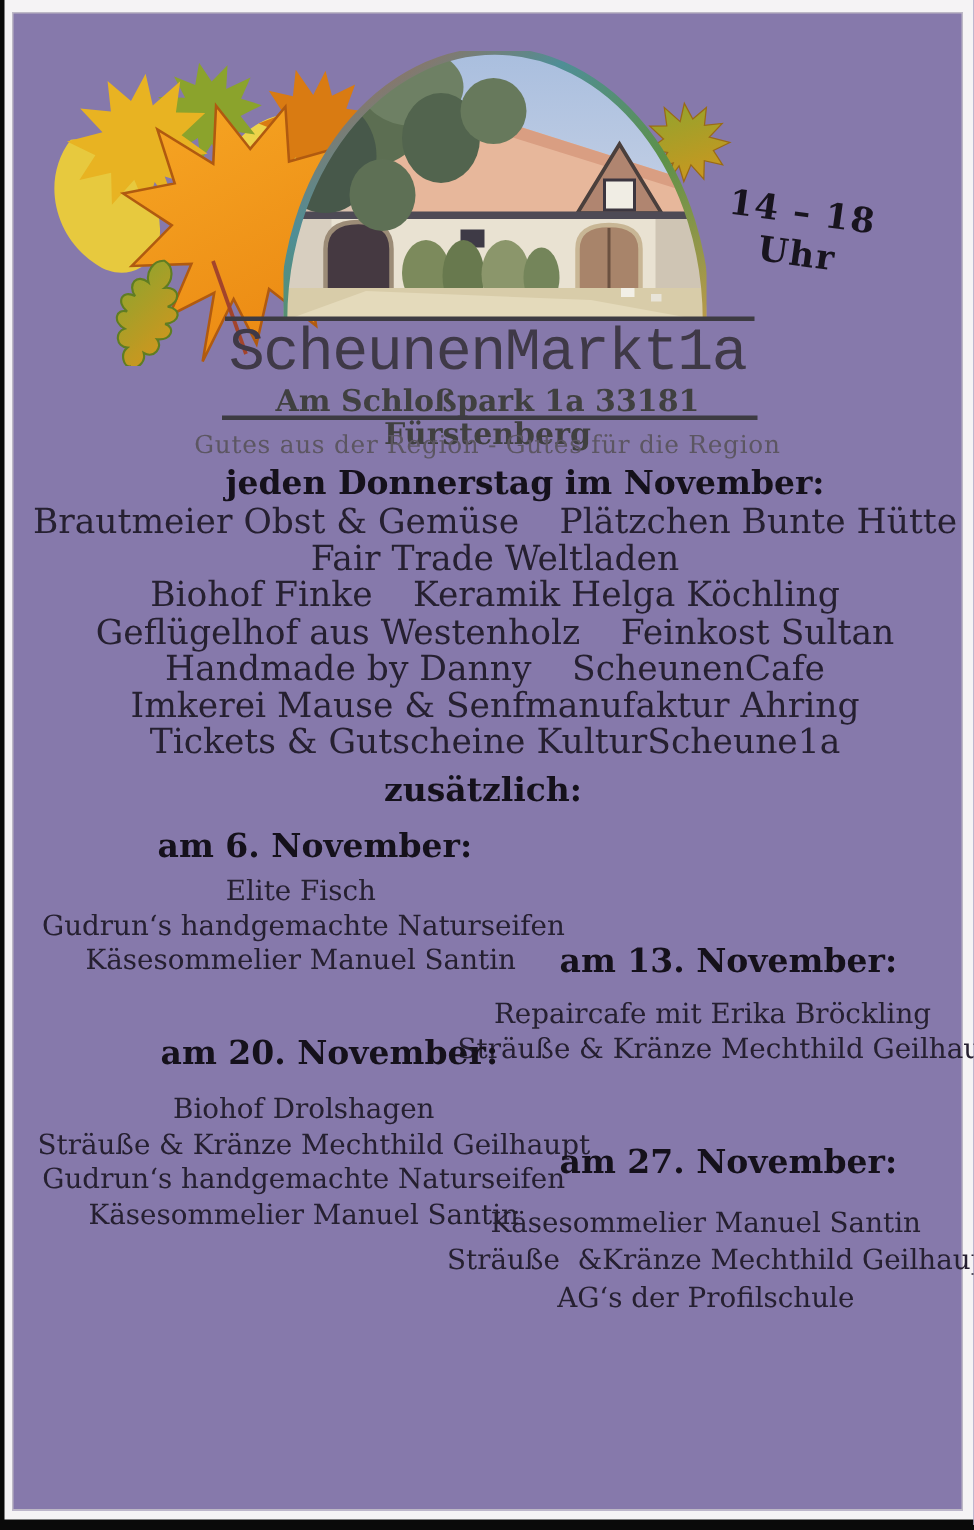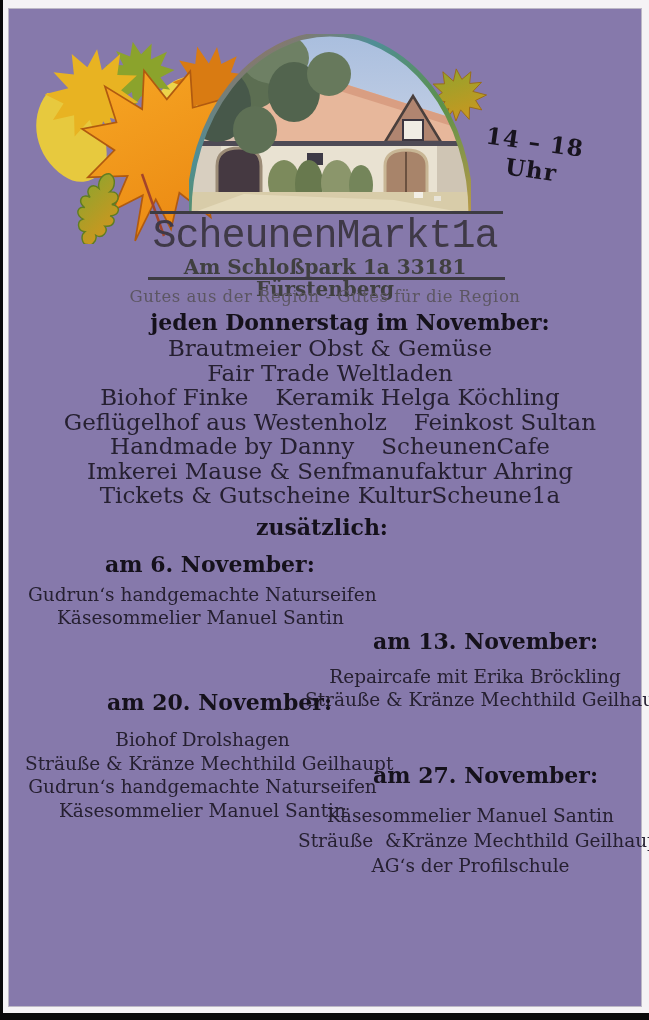--- a/index.html
+++ b/index.html
@@ -137,20 +137,21 @@
 
 <div class="abs rule rule2"></div>
 
 <div class="abs tagline">Gutes aus der Region - Gutes für die Region</div>
 
 <div class="abs h-weekly">jeden Donnerstag im November:</div>
 
 <div class="abs weekly-list">
   <div class="wrow">
     <span>Brautmeier Obst &amp; Gemüse</span>
+    <span>Plätzchen Bunte Hütte</span>
   </div>
   <div class="wrow">
     <span>Fair Trade Weltladen</span>
   </div>
   <div class="wrow">
     <span>Biohof Finke</span>
     <span>Keramik Helga Köchling</span>
   </div>
   <div class="wrow">
     <span>Geflügelhof aus Westenholz</span>
@@ -165,20 +166,21 @@
   </div>
   <div class="wrow">
     <span>Tickets &amp; Gutscheine KulturScheune1a</span>
   </div>
 </div>
 
 <div class="abs h-zusatz">zusätzlich:</div>
 
 <div class="abs date-heading hd6">am 6. November:</div>
 <div class="abs date-items it6">
+  <div>Elite Fisch</div>
   <div>Gudrun‘s handgemachte Naturseifen</div>
   <div>Käsesommelier Manuel Santin</div>
 </div>
 
 <div class="abs date-heading hd13">am 13. November:</div>
 <div class="abs date-items it13">
   <div>Repaircafe mit Erika Bröckling</div>
   <div>Sträuße &amp; Kränze Mechthild Geilhaupt</div>
 </div>
 

